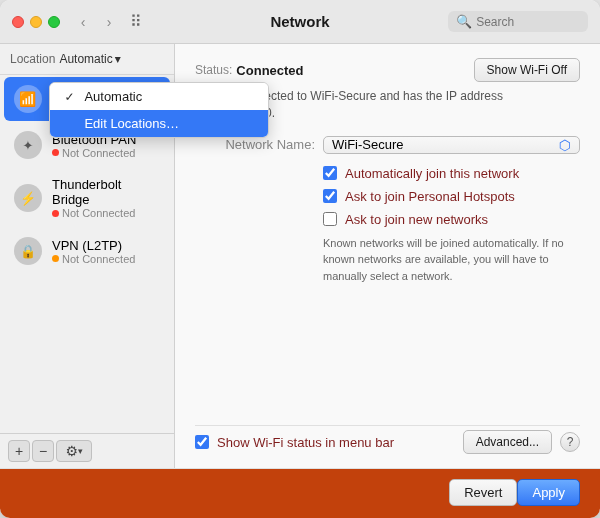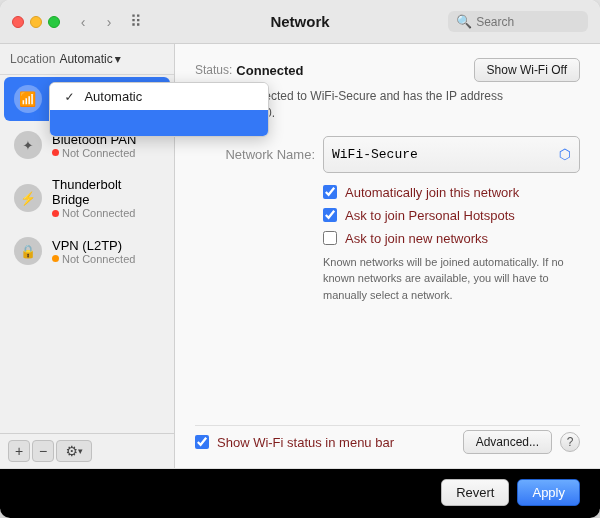--- a/index.html
+++ b/index.html
@@ -349,27 +349,26 @@
       text-align: right;
       min-width: 120px;
       margin-right: 8px;
     }
 
     .network-name-dropdown {
       flex: 1;
       background: linear-gradient(to bottom, #f8f8f8, #eeeeee);
       border: 1px solid #bbb;
       border-radius: 5px;
-      padding: 9px 8px;
+      padding: 0 8px;
       font-size: 13px;
       display: flex;
       align-items: center;
       justify-content: space-between;
       cursor: pointer;
-      font-family: Liberation Mono, monospace;
     }
 
     .chevron-icon {
       color: #3478f6;
       font-size: 14px;
     }
 
     .checkbox-row {
       display: flex;
       align-items: center;
@@ -442,23 +441,22 @@
       align-items: center;
       justify-content: center;
       font-size: 12px;
       color: #555;
       cursor: pointer;
     }
 
     .action-buttons {
       display: flex;
       justify-content: flex-end;
-      gap: 8px;
       padding: 10px 20px 12px;
-      background: #000000;
+      background: #c2410c;
       border-top: 1px solid #e0e0e0;
       flex-shrink: 0;
     }
 
     .revert-btn {
       background: linear-gradient(to bottom, #f8f8f8, #e8e8e8);
       border: 1px solid #bbb;
       border-radius: 5px;
       padding: 5px 14px;
       font-size: 13px;
@@ -512,20 +510,21 @@
             <span>▾</span>
           </div>
 
           <div class="dropdown-menu">
             <div class="dropdown-item selected">
               <span class="dropdown-checkmark">✓</span>
               <span>Automatic</span>
             </div>
             <div class="dropdown-item highlighted">
               <span class="dropdown-checkmark">&nbsp;</span>
+              <span>Edit Locations…</span>
             </div>
           </div>
         </div>
       </div>
 
       <div class="network-list">
 
         <div class="network-item active">
           <div class="icon-circle">
             <span>📶</span>

